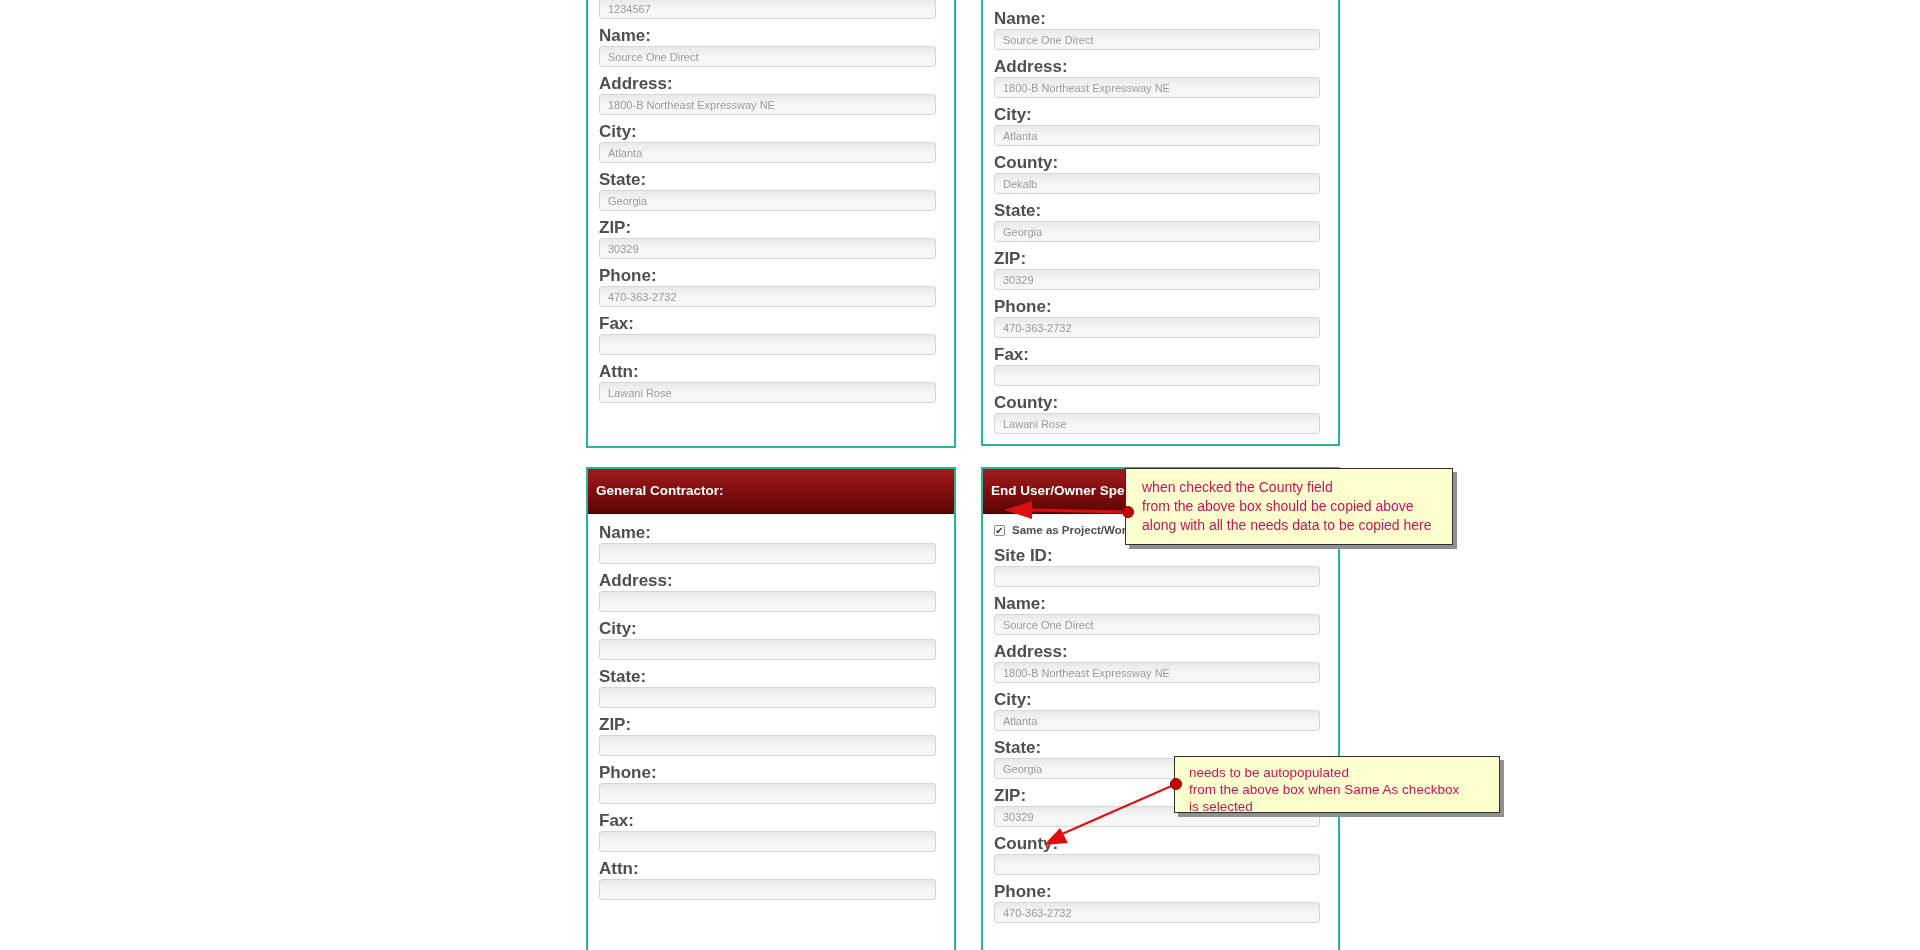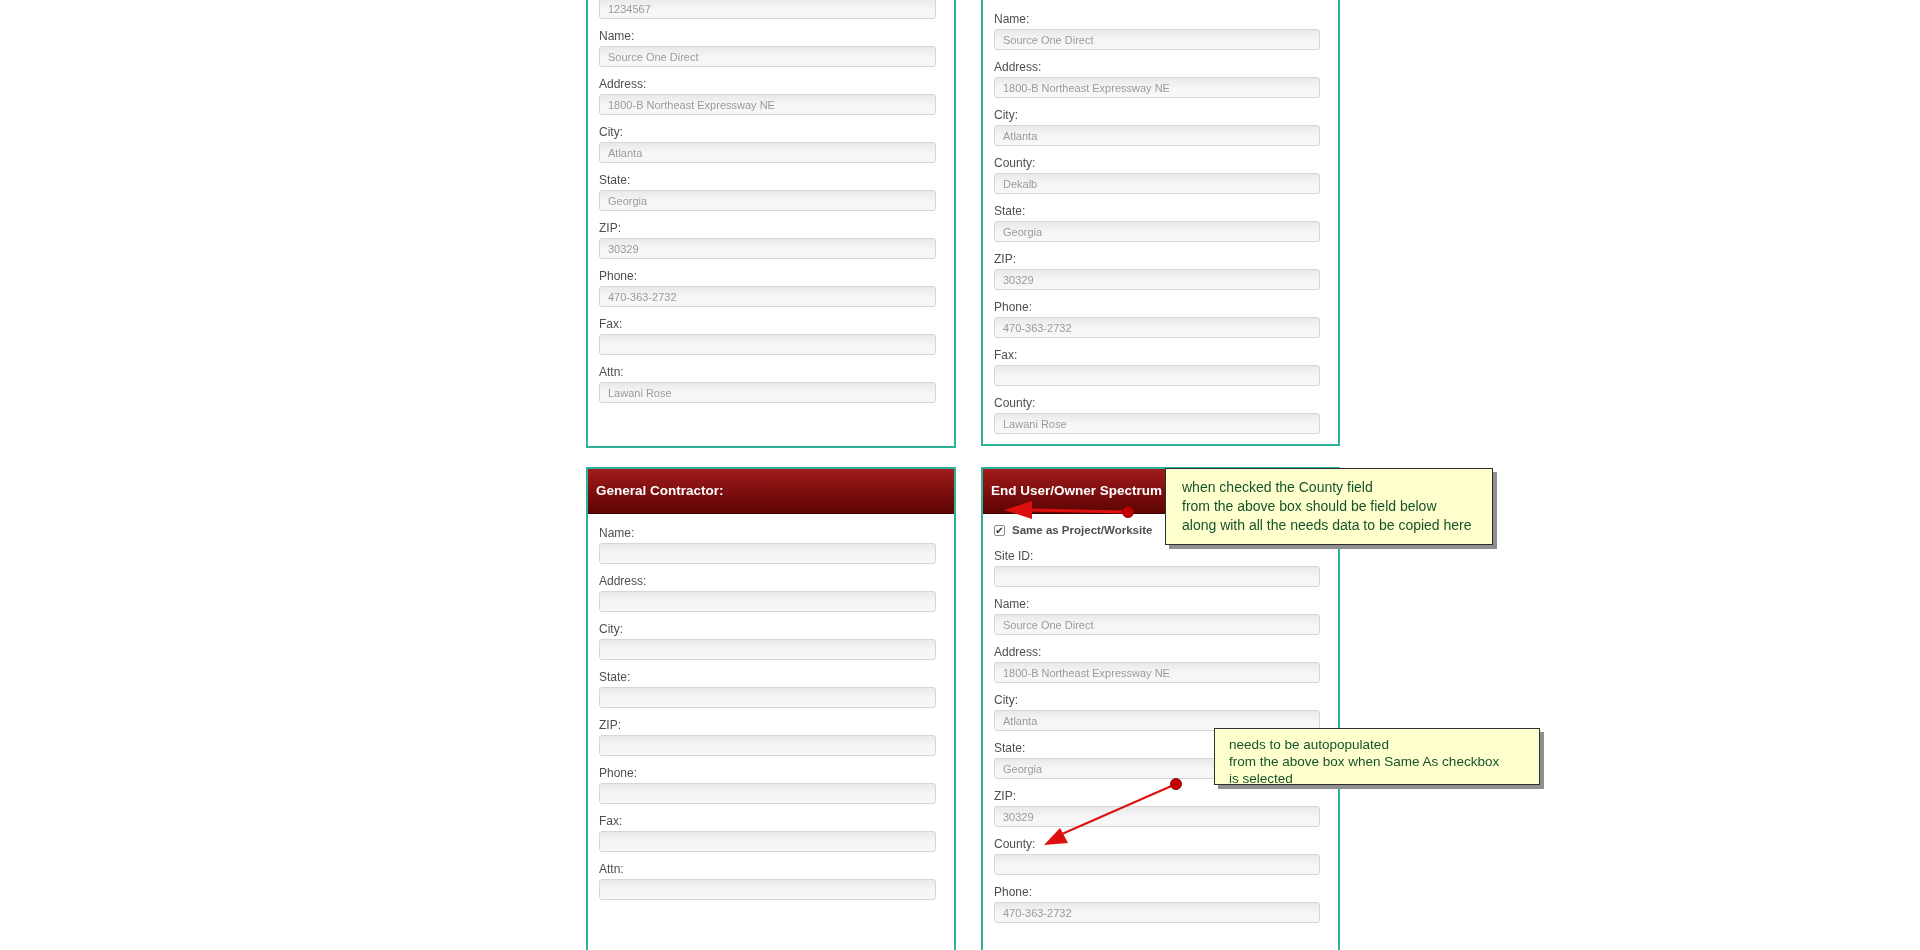--- a/index.html
+++ b/index.html
@@ -33,21 +33,21 @@
     color:#fff;font-weight:bold;font-size:13.5px;
     padding:10px 8px;white-space:nowrap;overflow:hidden;
   }
   .panel-body{padding:0 18px 0 11px;}
   .rows{padding-top:12px;}
   #panel-project .rows{padding-top:26px;}
   #panel-worksite .rows{padding-top:30px;}
   .row{margin-bottom:10px;}
   label.field-label{
     display:block;height:14px;line-height:14px;margin-bottom:3px;
-    font-size:12px;font-weight:normal;color:var(--label-color);
+    font-size:17px;font-weight:bold;color:var(--label-color);
     white-space:nowrap;
   }
   input.field-input{
     display:block;width:100%;box-sizing:border-box;height:21px;
     background:linear-gradient(180deg,#e9e9e9 0%,#f6f6f6 55%,#f7f7f7 100%);
     border:1px solid var(--input-border);border-radius:3px;
     color:var(--input-text);font-size:11px;padding:0 8px;
     font-family:inherit;outline:none;
   }
   .cb-row{
@@ -58,25 +58,25 @@
     width:11px;height:11px;box-sizing:border-box;
     border:1px solid #8a8a8a;border-radius:2px;background:#fdfdfd;
     font-size:10px;line-height:9px;text-align:center;color:#333;
   }
   .cb-label{font-size:11.5px;font-weight:bold;color:var(--label-color);white-space:nowrap;}
   .note{
     position:absolute;z-index:40;
     background:var(--note-bg);
     border:1px solid var(--note-border);
     box-shadow:4px 4px 0 var(--note-shadow);
-    color:#14532d;white-space:nowrap;margin-left:40px;
+    color:#be185d;white-space:nowrap;
   }
   #note-1{left:1125px;top:468px;width:328px;height:77px;box-sizing:border-box;
     font-size:14px;line-height:19px;padding:9px 8px 9px 16px;}
-  #note-2{left:1174px;top:728px;width:326px;height:57px;box-sizing:border-box;
+  #note-2{left:1174px;top:756px;width:326px;height:57px;box-sizing:border-box;
     font-size:13.5px;line-height:17px;padding:7px 8px 7px 14px;}
   #arrow-overlay{
     position:absolute;left:0;top:0;width:1920px;height:950px;
     z-index:50;pointer-events:none;
   }
 </style>
 </head>
 <body>
 
 <div class="panel" id="panel-project" style="left:586px;top:-30px;width:370px;height:478px;">
@@ -243,21 +243,21 @@
         <div class="row">
           <label class="field-label">Phone:</label>
           <input class="field-input" type="text" readonly="" value="470-363-2732" style="">
         </div>
       </div>
   </div>
 </div>
 
 <div class="note" id="note-1">
   <div>when checked the County field</div>
-  <div>from the above box should be field below</div>
+  <div>from the above box should be copied above</div>
   <div>along with all the needs data to be copied here</div>
 </div>
 
 <div class="note" id="note-2">
   <div>needs to be autopopulated</div>
   <div>from the above box when Same As checkbox</div>
   <div>is selected</div>
 </div>
 
 <svg id="arrow-overlay" viewBox="0 0 1920 950" xmlns="http://www.w3.org/2000/svg">

